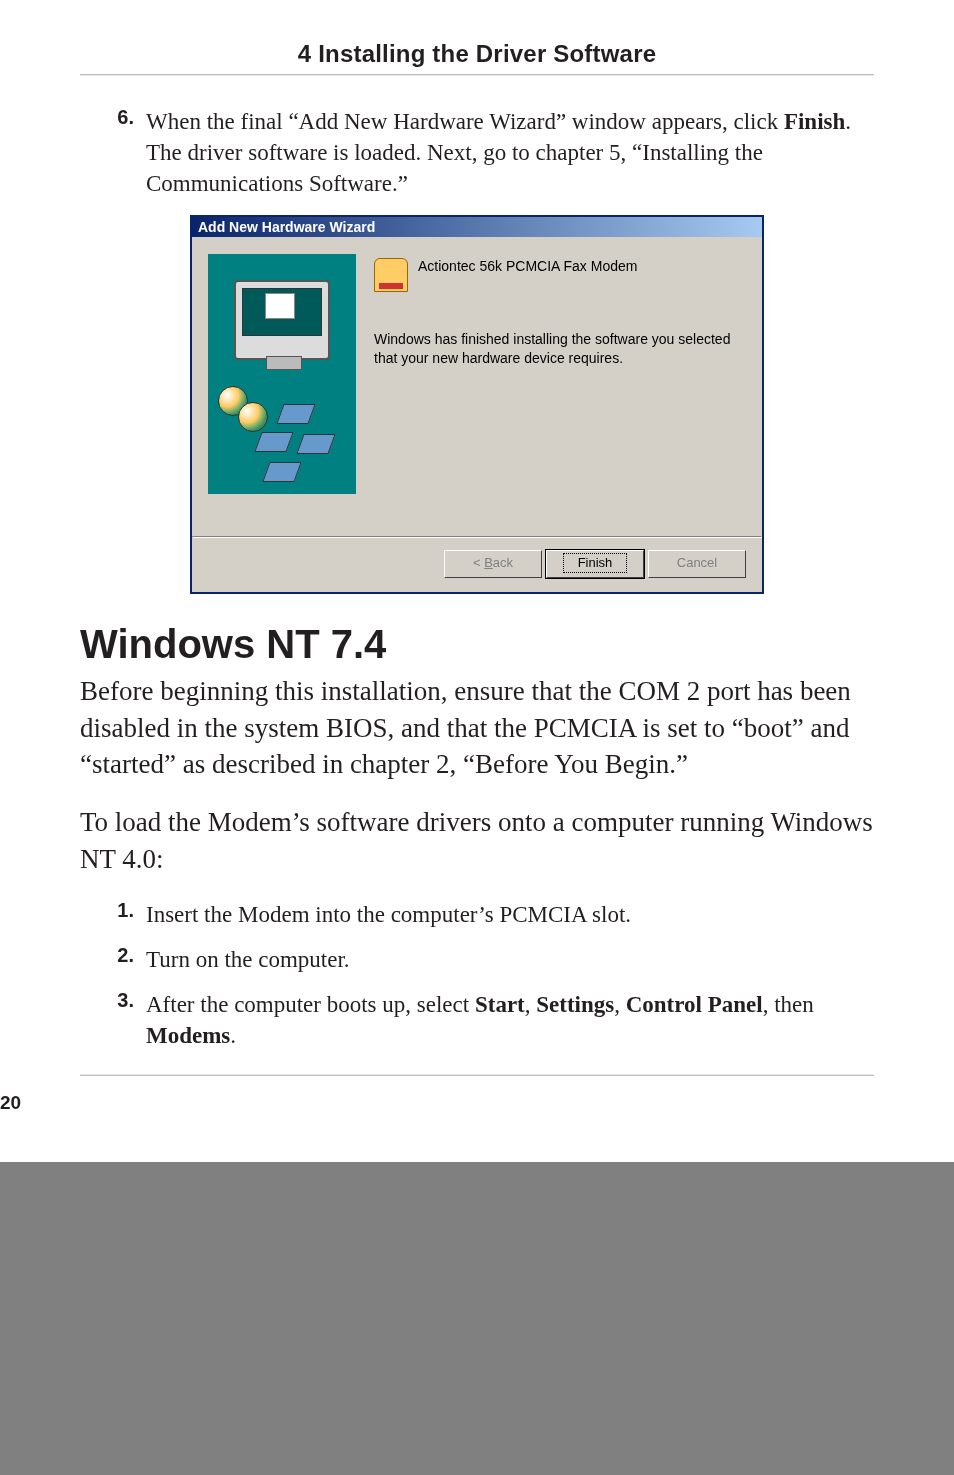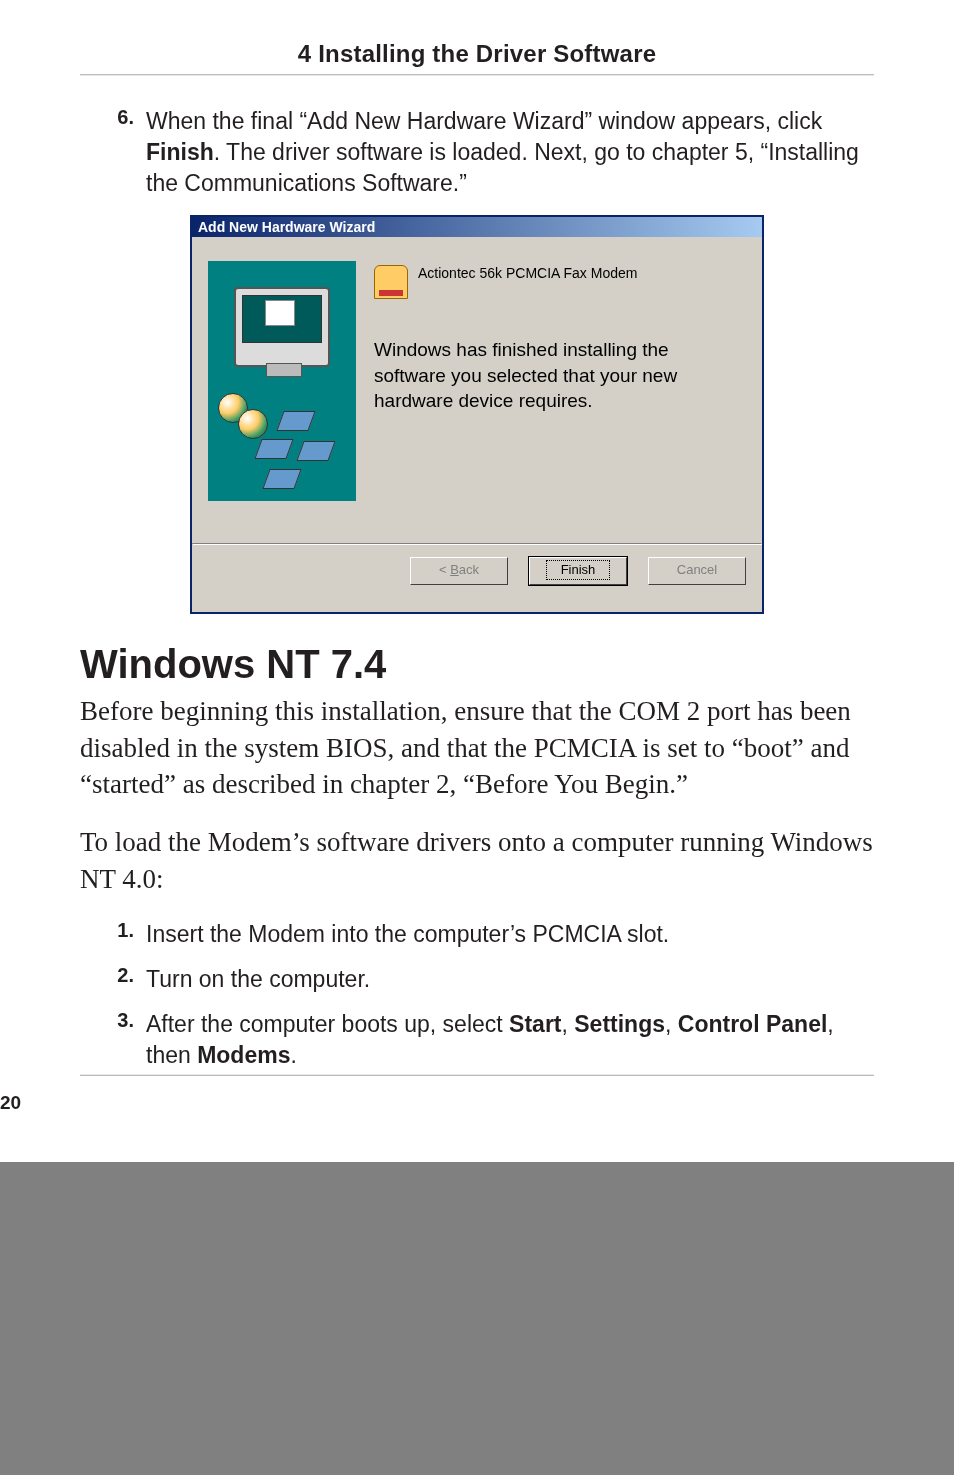--- a/index.html
+++ b/index.html
@@ -44,21 +44,21 @@
     font-size: 20px;
     color: #231f20;
     text-align: right;
     padding-right: 12px;
   }
   .step-text {
     flex: 1;
     font-size: 23px;
     line-height: 1.35;
     color: #231f20;
-    font-family: Liberation Sans, sans-serif;
+    font-family: Liberation Serif, serif;
   }
 
   
   .wizard {
     width: 570px;
     margin: 16px auto 28px auto;
     background: #d4d0c8;
     border: 2px solid #0a246a;
     font-family: "MS Sans Serif", Tahoma, Arial, sans-serif;
     font-size: 13px;
@@ -66,21 +66,21 @@
   }
   .wizard-title {
     background: linear-gradient(to right, #0a246a, #a6caf0);
     color: #fff;
     font-weight: bold;
     padding: 2px 6px;
     font-size: 14px;
   }
   .wizard-body {
     display: flex;
-    padding: 24px 16px 12px 16px;
+    padding: 17px 16px 12px 16px;
     background: #d4d0c8;
     min-height: 270px;
     border-radius: 12px;
   }
   .wizard-graphic {
     width: 148px;
     height: 240px;
     background: #008080;
     position: relative;
     overflow: hidden;
@@ -161,34 +161,34 @@
     left: 4px; right: 4px; bottom: 2px;
     height: 6px;
     background: #cc3333;
   }
   .wizard-device-name {
     font-size: 14px;
     padding-top: 2px;
   }
   .wizard-msg {
     margin-top: 38px;
-    font-size: 19px;
+    font-size: 14px;
     line-height: 1.35;
   }
 
   .wizard-sep {
     border-top: 1px solid #808080;
     border-bottom: 1px solid #fff;
     margin: 0;
   }
   .wizard-buttons {
     display: flex;
     justify-content: flex-end;
-    gap: 21px;
-    padding: 12px 16px 27px 16px;
+    gap: 4px;
+    padding: 12px 16px 14px 16px;
     background: #d4d0c8;
   }
   .w-btn {
     width: 96px;
     height: 26px;
     text-align: center;
     line-height: 24px;
     font-size: 13px;
     background: #d4d0c8;
     border-top: 1px solid #fff;

